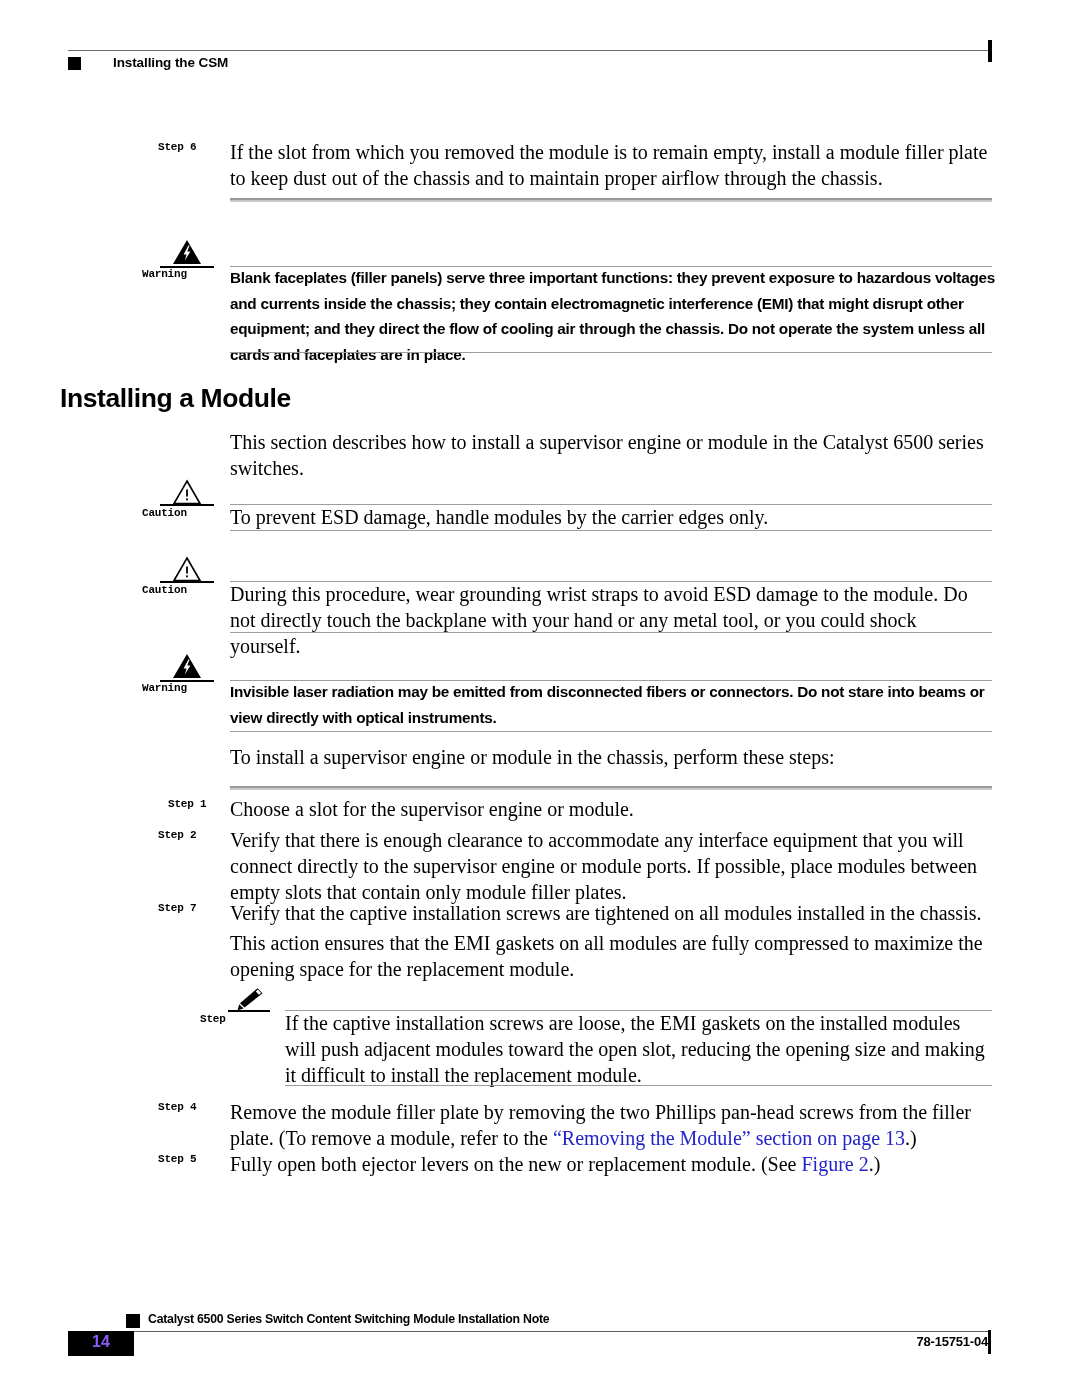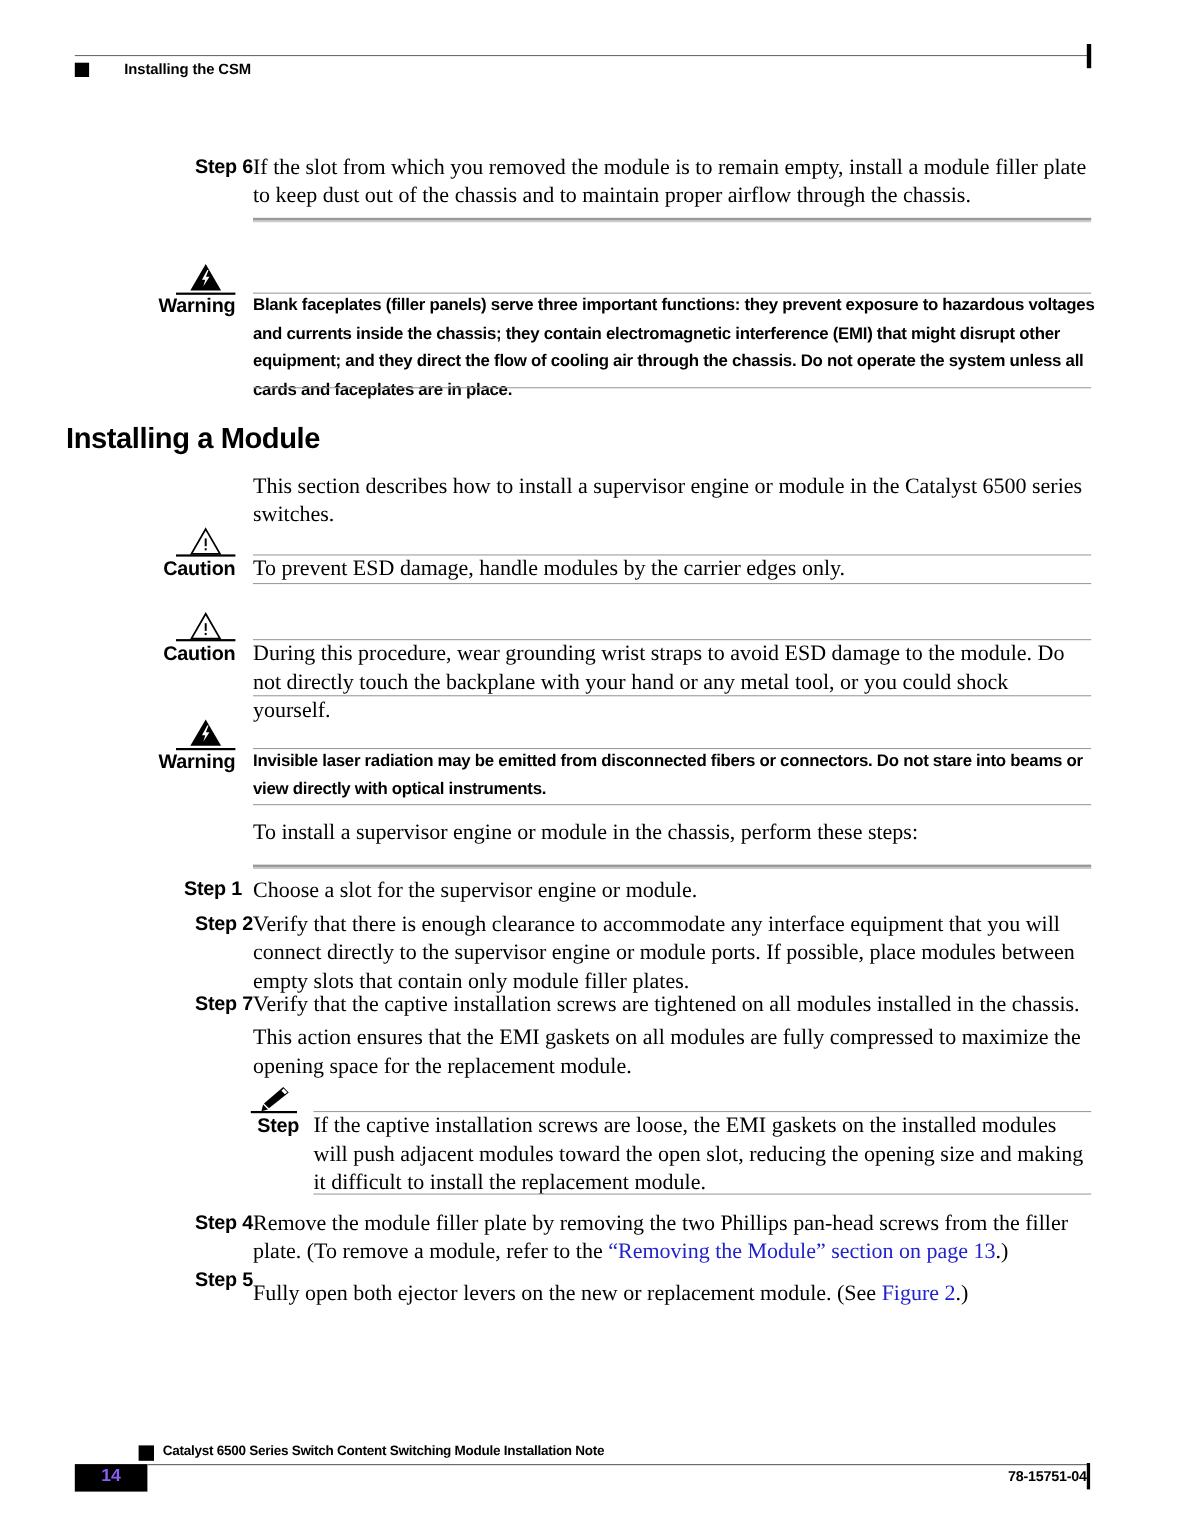--- a/index.html
+++ b/index.html
@@ -49,24 +49,23 @@
     font-weight: bold;
     font-size: 13.5px;
     letter-spacing: -0.1px;
     white-space: nowrap;
   }
 
   
   .label-col {
     position: absolute;
     width: 72px;
-    text-align: right;
-    font-family: Liberation Sans, sans-serif;
-    font-weight: bold;
-    font-size: 18px;
+    font-family: Liberation Mono, monospace;
+    font-weight: bold;
+    font-size: 11px;
     letter-spacing: -0.2px;
   }
   .body-col {
     position: absolute;
     left: 230px;
     width: 762px;
     font-family: "Liberation Serif", serif;
     font-size: 20px;
     line-height: 26px;
     text-align: left;
@@ -235,21 +234,21 @@
 </div>
 <div class="rule-icon" style="left:160px; top:680px; width:54px;"></div>
 <div class="rule-thin" style="left:230px; top:680px; width:762px;"></div>
 <div class="label-col" style="left:142px; top:682px;">Warning</div>
 <div class="body-col bold-sans" style="top:679px;">Invisible laser radiation may be emitted from disconnected fibers or connectors. Do not stare into beams or view directly with optical instruments.</div>
 <div class="rule-thin" style="left:230px; top:731px; width:762px;"></div>
 
 <div class="body-col" style="top:744px;">To install a supervisor engine or module in the chassis, perform these steps:</div>
 <div class="rule-thick" style="left:230px; top:786px; width:762px;"></div>
 
-<div class="label-col" style="left:148px; top:798px;">Step 1</div>
+<div class="label-col" style="left:168px; top:798px;">Step 1</div>
 <div class="body-col" style="top:796px;">Choose a slot for the supervisor engine or module.</div>
 
 <div class="label-col" style="left:158px; top:829px;">Step 2</div>
 <div class="body-col" style="top:827px;">Verify that there is enough clearance to accommodate any interface equipment that you will connect directly to the supervisor engine or module ports. If possible, place modules between empty slots that contain only module filler plates.</div>
 
 <div class="label-col" style="left:158px; top:902px;">Step 7</div>
 <div class="body-col" style="top:900px;">Verify that the captive installation screws are tightened on all modules installed in the chassis.</div>
 <div class="body-col" style="top:930px;">This action ensures that the EMI gaskets on all modules are fully compressed to maximize the opening space for the replacement module.</div>
 
 <div class="icon-box" style="left:232px; top:985px;">
@@ -262,21 +261,21 @@
 <div class="rule-icon" style="left:228px; top:1010px; width:42px;"></div>
 <div class="rule-thin" style="left:285px; top:1010px; width:707px;"></div>
 <div class="label-col" style="left:200px; top:1013px;">Step</div>
 <div class="body-col" style="left:285px; width:707px; top:1010px;">If the captive installation screws are loose, the EMI gaskets on the installed modules will push adjacent modules toward the open slot, reducing the opening size and making it difficult to install the replacement module.</div>
 <div class="rule-thin" style="left:285px; top:1085px; width:707px;"></div>
 
 <div class="label-col" style="left:158px; top:1101px;">Step 4</div>
 <div class="body-col" style="top:1099px;"><span>Remove the module filler plate by removing the two Phillips pan-head screws from the filler plate. (To remove a module, refer to the </span><span class="link">“Removing the Module” section on page 13</span><span>.)</span></div>
 
 <div class="label-col" style="left:158px; top:1153px;">Step 5</div>
-<div class="body-col" style="top:1151px;margin-top:12px;"><span>Fully open both ejector levers on the new or replacement module. (See </span><span class="link">Figure 2</span><span>.)</span></div>
+<div class="body-col" style="top:1151px;"><span>Fully open both ejector levers on the new or replacement module. (See </span><span class="link">Figure 2</span><span>.)</span></div>
 
 <div>
   <div class="footer-pagebox"></div>
   <div class="footer-pagenum">14</div>
   <div class="footer-square"></div>
   <div class="footer-title">Catalyst 6500 Series Switch Content Switching Module Installation Note</div>
   <div class="footer-rule"></div>
   <div class="footer-docnum">78-15751-04</div>
   <div class="footer-endbar"></div>
 </div>

